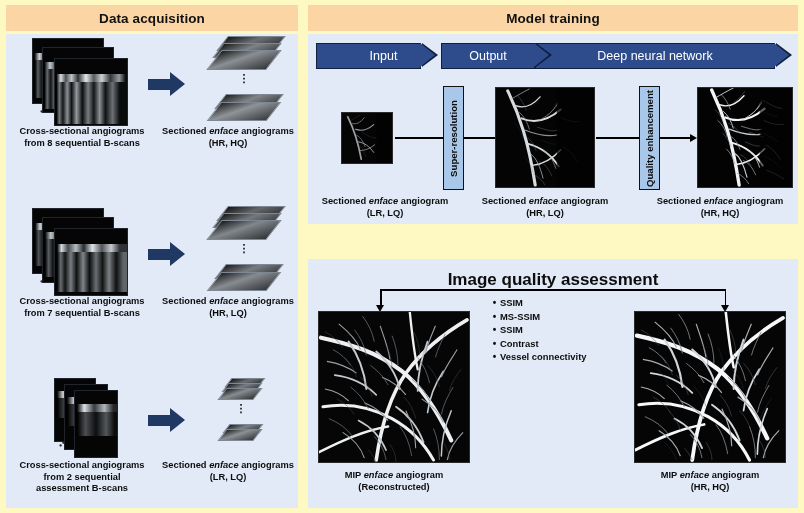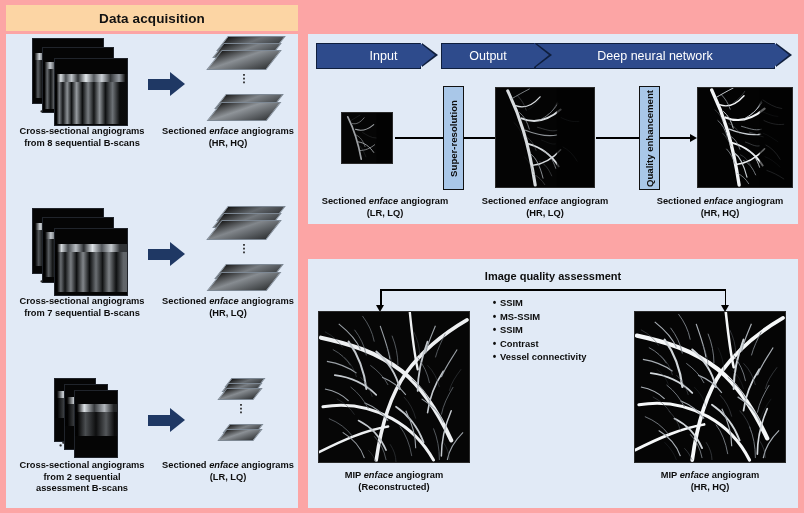--- a/index.html
+++ b/index.html
@@ -2,21 +2,21 @@
 <html><head>
 <meta charset="utf-8">
 <style>
   html,body{margin:0;padding:0;background:#ffffff;}
   body{
     width:804px;height:513px;
     font-family:"Liberation Sans", sans-serif;
     color:#111111;
     overflow:hidden;
   }
-  #root{position:relative;width:804px;height:513px;background:#fca5a5;}
+  #root{position:relative;width:804px;height:513px;background:#fef9c3;}
 
   
   .panel{position:absolute;background:#e1eaf6;box-sizing:border-box;}
   .hdr{
     position:absolute;background:#fcd5a4;
     display:flex;align-items:center;justify-content:center;
     font-weight:bold;font-size:13.5px;color:#111;letter-spacing:.1px;
     box-sizing:border-box;
   }
   .cap{
@@ -99,21 +99,21 @@
   .hline{position:absolute;background:#000;height:1.5px;}
   .vline{position:absolute;background:#000;width:1.5px;}
   .arrowdn{position:absolute;width:0;height:0;
     border-left:4.5px solid transparent;border-right:4.5px solid transparent;
     border-top:7px solid #000;}
   .arrowrt{position:absolute;width:0;height:0;
     border-top:4.5px solid transparent;border-bottom:4.5px solid transparent;
     border-left:7px solid #000;}
 
   
-  .iqa-title{position:absolute;font-weight:bold;font-size:11px;color:#0d0d0d;
+  .iqa-title{position:absolute;font-weight:bold;font-size:17px;color:#0d0d0d;
     text-align:center;}
   .metrics{position:absolute;}
   .metric{display:flex;align-items:flex-start;font-size:9.4px;font-weight:bold;
     line-height:13.6px;color:#0d0d0d;}
   .metric .bul{width:11px;text-align:center;font-size:10px;}
 </style>
 </head>
 <body>
 
 <div id="root">
@@ -234,20 +234,23 @@
   <div class="cap" style="left:8px;top:460px;width:148px;">
     <span>Cross-sectional angiograms</span><br>
     <span>from 2 sequential</span><br>
     <span>assessment B-scans</span>
   </div>
   <div class="cap" style="left:158px;top:460px;width:140px;">
     <span>Sectioned <i>enface</i> angiograms</span><br>
     <span>(LR, LQ)</span>
   </div>
 
+  <div class="hdr" style="left:308px;top:5px;width:490px;height:26px;">
+    <span>Model training</span>
+  </div>
   <div class="panel" style="left:308px;top:34px;width:490px;height:190px;"></div>
 
   <div class="ribbon" style="left:316px;top:43px;height:26px;">
     <div class="chev" style="width:105px;margin-right:20px;padding-left:30px;">
       <span>Input</span>
     </div>
     <div class="chev" style="width:94px;">
       <span>Output</span>
     </div>
     <div class="chev" style="width:240px;margin-right:20px;">

